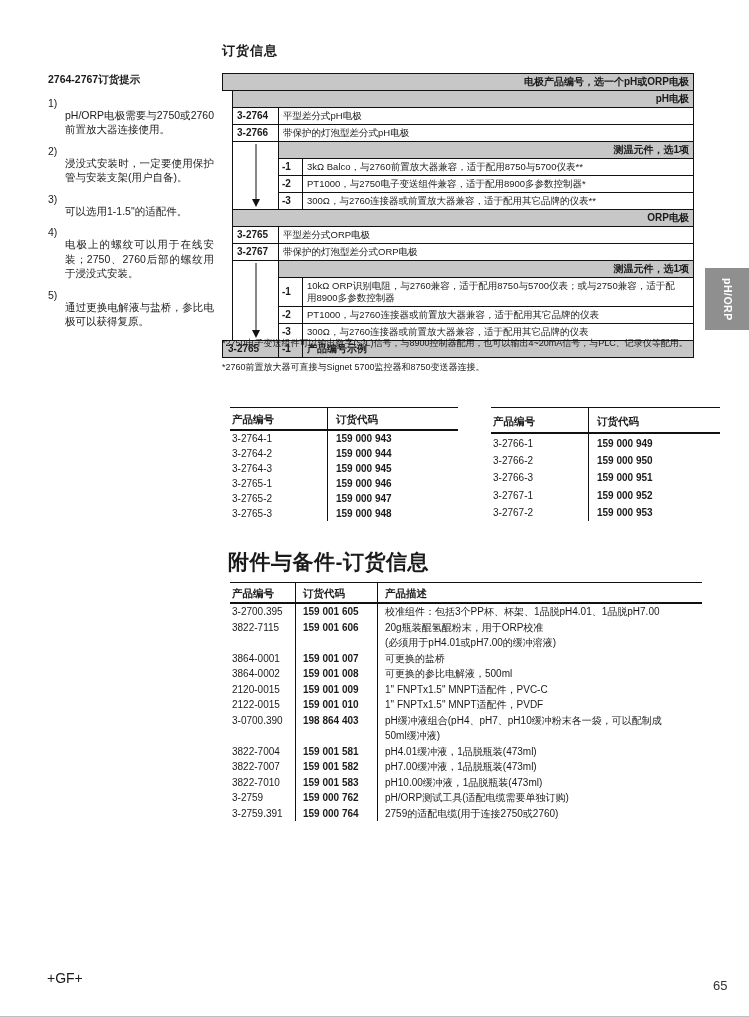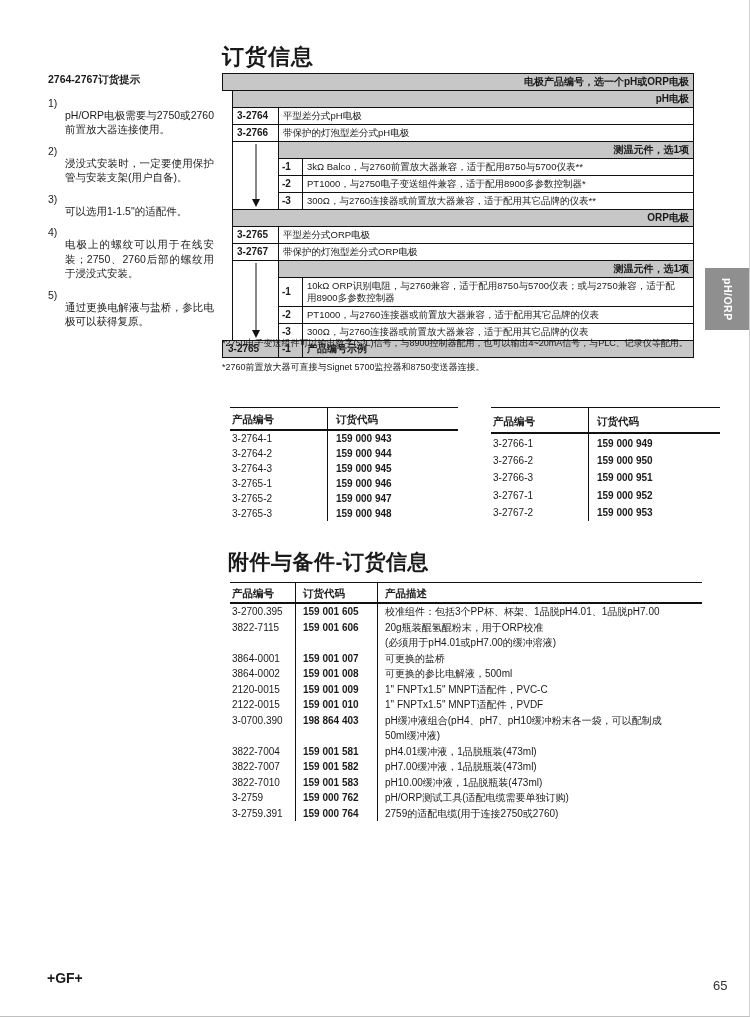--- a/index.html
+++ b/index.html
@@ -8,21 +8,21 @@
         border-right:1px solid #cfcfcf;border-bottom:1px solid #bfbfbf;box-sizing:border-box;}
 
   
   .notes{position:absolute;left:48px;top:72px;width:166px;font-size:10.5px;line-height:14.5px;}
   .notes h3{margin:0 0 9px 0;font-size:10.5px;font-weight:bold;}
   .note{display:flex;margin-bottom:7px;}
   .note .n{flex:0 0 17px;}
   .note .t{flex:1;text-align:justify;margin-top:12px;}
 
   
-  .main-title{position:absolute;left:222px;top:42px;font-size:22px;font-weight:bold;letter-spacing:1px;}
+  .main-title{position:absolute;left:222px;top:42px;font-size:13px;font-weight:bold;letter-spacing:1px;}
 
   
   .seltab{position:absolute;left:222px;top:73px;width:472px;border-collapse:collapse;
           font-size:10px;table-layout:fixed;}
   .seltab td{border:1px solid #111;padding:2px 4px;line-height:12px;vertical-align:middle;
              overflow:hidden;}
   .seltab td.ind{border-top:none;border-bottom:none;border-left:none;padding:0;}
   .seltab .hdr{background:#c7c7c7;font-weight:bold;text-align:right;}
   .seltab .code{font-weight:bold;}
   .seltab .sub{font-weight:bold;text-align:left;padding-left:3px;}
@@ -62,21 +62,21 @@
   .acctab th:nth-child(3),.acctab td:nth-child(3){padding-left:7px;}
   .acctab td.codeval{font-weight:bold;}
   .acctab td.descval{white-space:pre-line;}
 
   
   .side-tab{position:absolute;left:705px;top:268px;width:45px;height:62px;background:#8f8f8f;
             display:flex;align-items:center;justify-content:center;}
   .side-tab span{writing-mode:vertical-rl;color:#fff;font-weight:bold;font-size:10.5px;letter-spacing:0.5px;}
 
   
-  .gf-logo{position:absolute;left:47px;top:970px;font-size:14px;font-weight:700;letter-spacing:0;}
+  .gf-logo{position:absolute;left:47px;top:970px;font-size:14px;font-weight:400;letter-spacing:0;}
   .page-num{position:absolute;left:713px;top:978px;font-size:13px;color:#333;}
 </style>
 </head>
 <body>
 
 <div id="page">
 
   <div class="notes">
     <h3>2764-2767订货提示</h3>
     <div class="note">

